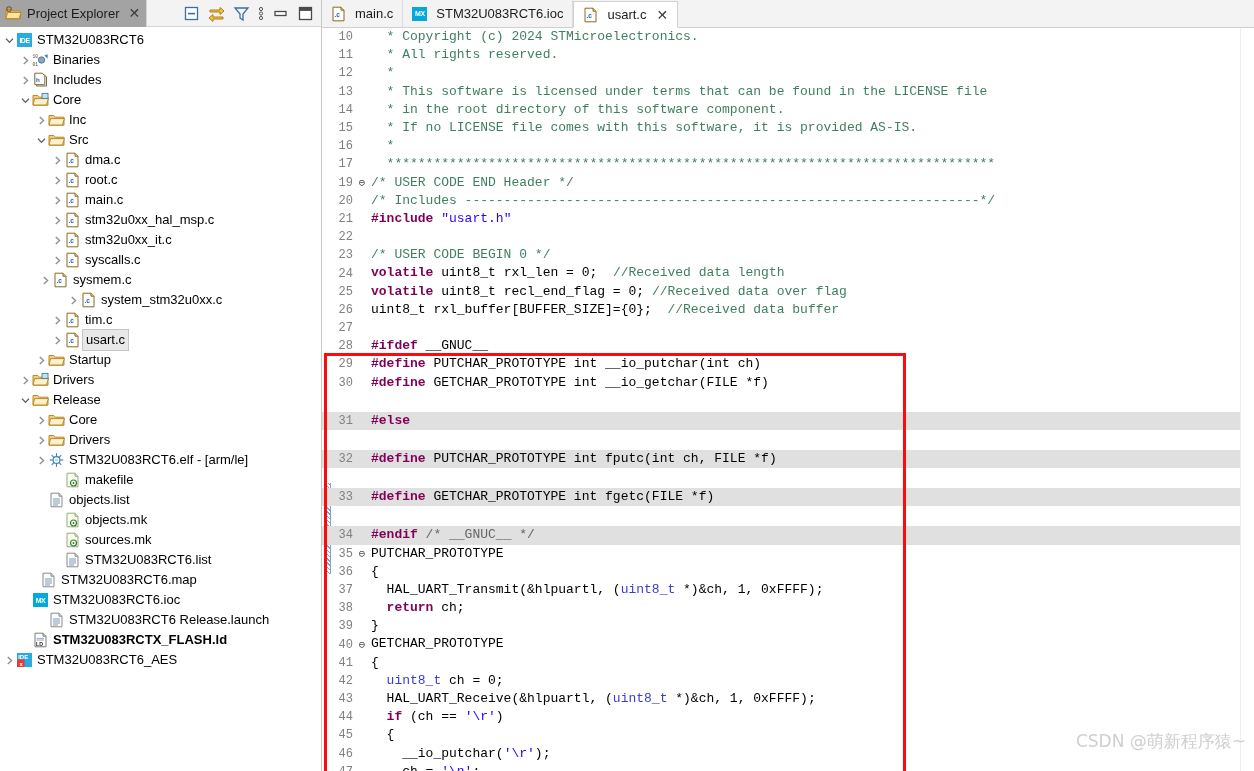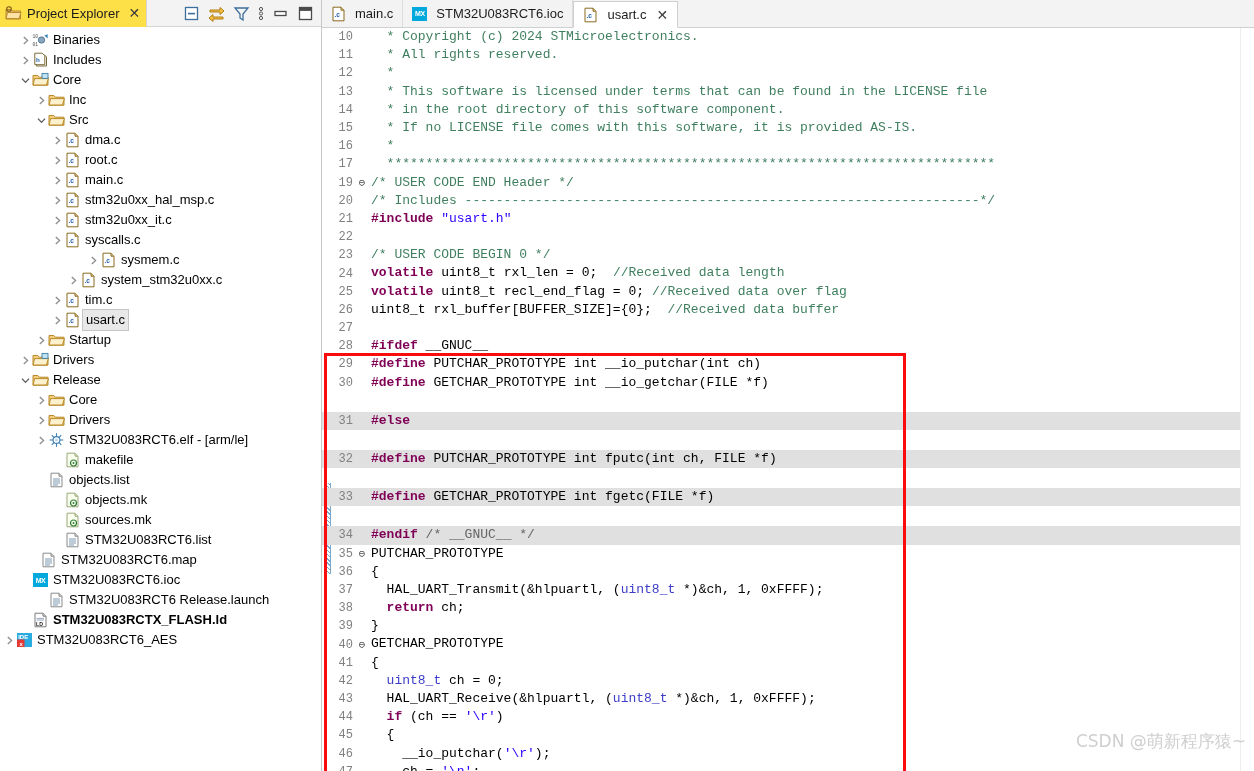--- a/index.html
+++ b/index.html
@@ -23,21 +23,21 @@
   #view-tabbar {
     height: 27px; min-height: 27px;
     background: #f3f3f3;
     display: flex; align-items: center;
     border-bottom: 1px solid #d4d4d4;
     position: relative;
   }
   .view-tab {
     height: 27px; display: flex; align-items: center;
     padding: 0 6px 0 5px; gap: 5px;
-    background: #fde047;
+    background: #a3a3a3;
     border-right: 1px solid #d4d4d4;
     font-size: 13px; color: #1b1b1b;
   }
   .view-tab-title { white-space: nowrap; }
   .tab-close {
     font-size: 14px; color: #3c3c3c; margin-left: 4px;
     line-height: 1; cursor: pointer; font-family: "Liberation Sans", sans-serif;
   }
   #view-toolbar {
     margin-left: auto; display: flex; align-items: center;
@@ -226,20 +226,31 @@
         <span class="tb-ico">
           <svg width="17" height="17" viewBox="0 0 17 17">
             <rect x="2.5" y="2.5" width="12" height="12" fill="#fff" stroke="#4a4a4a" stroke-width="1.3"></rect>
             <rect x="2.5" y="2.5" width="12" height="3.4" fill="#4a4a4a"></rect>
           </svg>
         </span>
       </div>
     </div>
 
     <div id="tree">
+        <div class="tree-row" style="padding-left: 2px;">
+          <span class="arrow open">
+            <svg width="9" height="9" viewBox="0 0 9 9">
+              <path d="M1 2.6 L4.5 6.4 L8 2.6" fill="none" stroke="#5a5a5a" stroke-width="1.3"></path>
+            </svg>
+          </span>
+          <span class="ico">
+            <span class="ic-ide">IDE</span>
+          </span>
+          <span class="lbl">STM32U083RCT6</span>
+        </div>
         <div class="tree-row" style="padding-left: 18px;">
           <span class="arrow">
             <svg width="9" height="9" viewBox="0 0 9 9">
               <path d="M2.8 1 L6.6 4.5 L2.8 8" fill="none" stroke="#8c8c8c" stroke-width="1.3"></path>
             </svg>
           </span>
           <span class="ico"><svg width="17" height="16" viewBox="0 0 17 16">
               <text x="0.5" y="6" font-family="Liberation Mono, monospace" font-size="4.6" fill="#4a4a4a">10</text>
               <text x="0.5" y="14" font-family="Liberation Mono, monospace" font-size="4.6" fill="#4a4a4a">01</text>
               <g fill="#8aa6c0" stroke="#3a5e80" stroke-width="0.7">
@@ -370,21 +381,21 @@
               <path d="M2.8 1 L6.6 4.5 L2.8 8" fill="none" stroke="#8c8c8c" stroke-width="1.3"></path>
             </svg>
           </span>
           <span class="ico"><svg width="17" height="16" viewBox="0 0 17 16">
               <path d="M3 1.2 H11 L14 4.2 V14.8 H3 Z" fill="#ffffff" stroke="#8a6a1f" stroke-width="1"></path>
               <path d="M11 1.2 V4.2 H14" fill="#e6d09a" stroke="#8a6a1f" stroke-width="1"></path>
               <text x="4.4" y="11.2" font-family="Liberation Sans, sans-serif" font-size="6.5" fill="#1f5fa8" font-weight="bold">.c</text>
             </svg></span>
           <span class="lbl">syscalls.c</span>
         </div>
-        <div class="tree-row" style="padding-left: 78px; margin-left: 8px;">
+        <div class="tree-row" style="padding-left: 38px;">
           <span class="arrow">
             <svg width="9" height="9" viewBox="0 0 9 9">
               <path d="M2.8 1 L6.6 4.5 L2.8 8" fill="none" stroke="#8c8c8c" stroke-width="1.3"></path>
             </svg>
           </span>
           <span class="ico"><svg width="17" height="16" viewBox="0 0 17 16">
               <path d="M3 1.2 H11 L14 4.2 V14.8 H3 Z" fill="#ffffff" stroke="#8a6a1f" stroke-width="1"></path>
               <path d="M11 1.2 V4.2 H14" fill="#e6d09a" stroke="#8a6a1f" stroke-width="1"></path>
               <text x="4.4" y="11.2" font-family="Liberation Sans, sans-serif" font-size="6.5" fill="#1f5fa8" font-weight="bold">.c</text>
             </svg></span>

